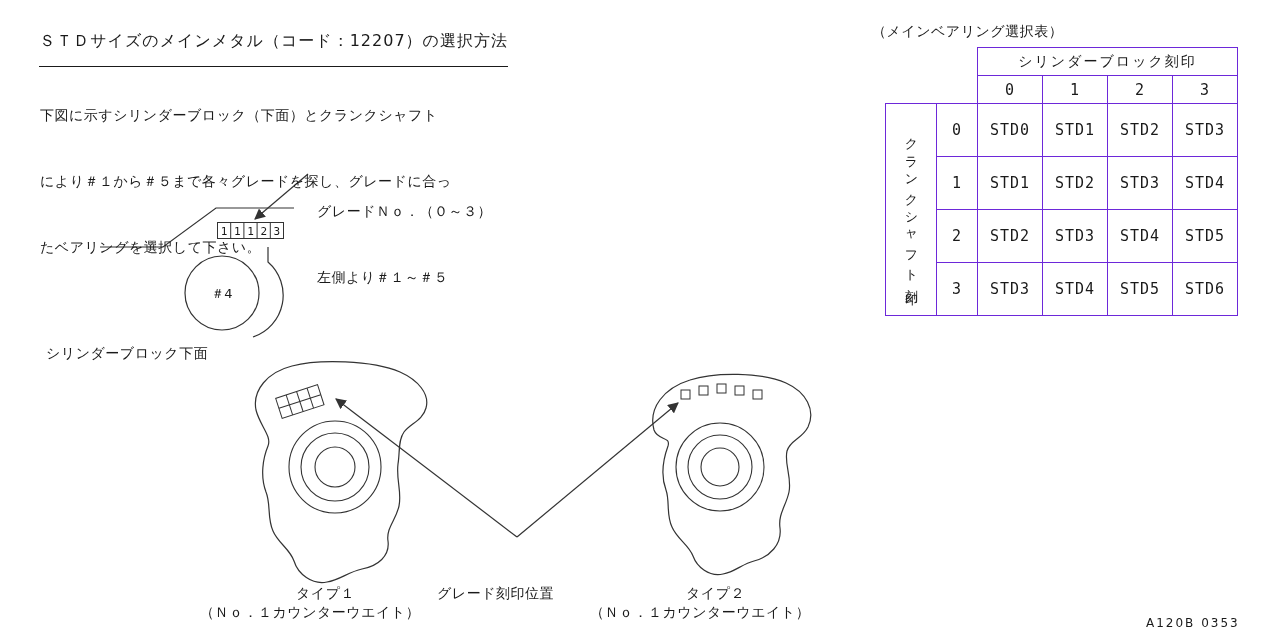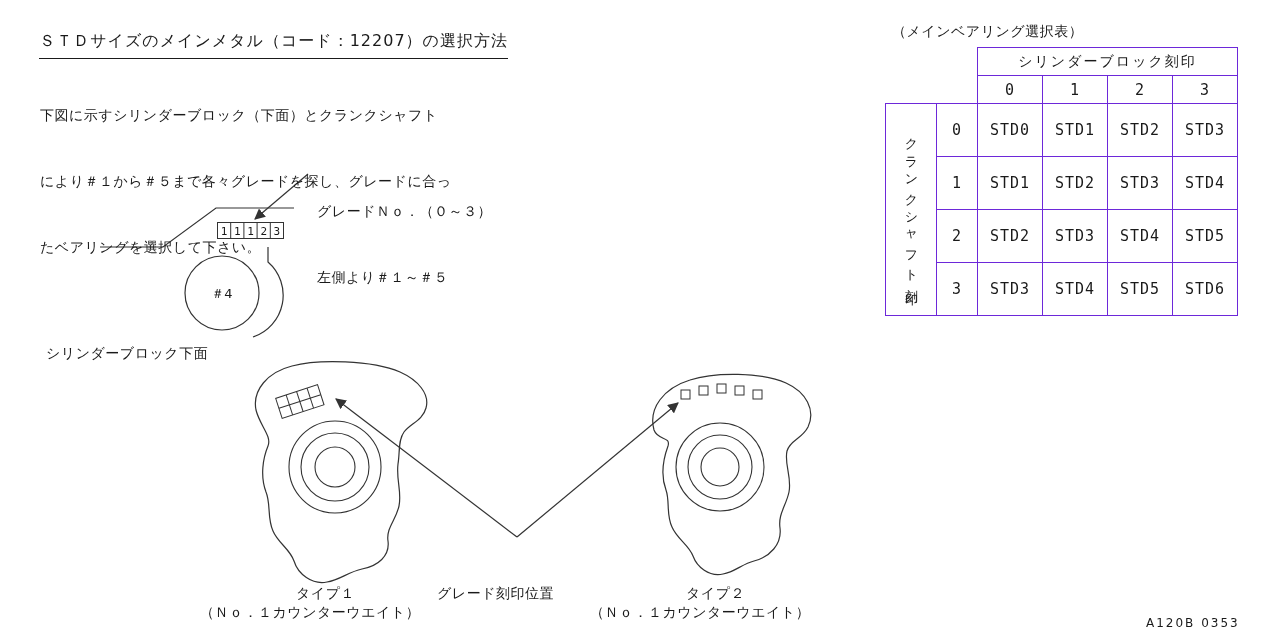--- a/index.html
+++ b/index.html
@@ -4,21 +4,21 @@
 <style>
   html,body{margin:0;padding:0;}
   body{
     width:1280px;height:640px;position:relative;overflow:hidden;
     background:#ffffff;color:#1a1a1a;
     font-family:"DejaVu Sans",sans-serif;
   }
   .t{position:absolute;white-space:pre;letter-spacing:0.5px;}
   .f14{font-size:14px;line-height:22px;}
   .f16{font-size:16px;}
-  .title{border-bottom:1px solid #1a1a1a;padding-bottom:8px;letter-spacing:1px;}
+  .title{border-bottom:1px solid #1a1a1a;padding-bottom:16px;letter-spacing:1px;}
   .code{font-size:12px;letter-spacing:2px;}
   svg.art{position:absolute;left:0;top:0;pointer-events:none;}
   
   .seltable-wrap{position:absolute;left:885px;top:47px;}
   table.sel{border-collapse:collapse;table-layout:fixed;}
   table.sel td{
     border:1px solid #6d28d9;text-align:center;vertical-align:middle;
     font-family:"DejaVu Sans Mono",monospace;font-size:15px;letter-spacing:1px;
     padding:0;
   }
@@ -138,21 +138,21 @@
   <div>グレード刻印位置</div>
   
 </div>
 
 <div class="t f14" style="left:296px;top:582px;">タイプ１</div>
 <div class="t f14" style="left:200px;top:601px;">（Ｎｏ．１カウンターウエイト）</div>
 
 <div class="t f14" style="left:686px;top:582px;">タイプ２</div>
 <div class="t f14" style="left:590px;top:601px;">（Ｎｏ．１カウンターウエイト）</div>
 
-<div class="t f14" style="left:872px;top:20px;margin-left:20px;">（メインベアリング選択表）</div>
+<div class="t f14" style="left:872px;top:20px;">（メインベアリング選択表）</div>
 
 <div class="t code" style="left:1146px;top:616px;">A120B 0353</div>
 
 <div class="seltable-wrap">
   <table class="sel">
     <tbody>
         <tr class="r-h">
       <td class="nob c-vl" colspan="2"></td>
       <td class="hdr c-d" colspan="4">シリンダーブロック刻印</td>
     </tr>

